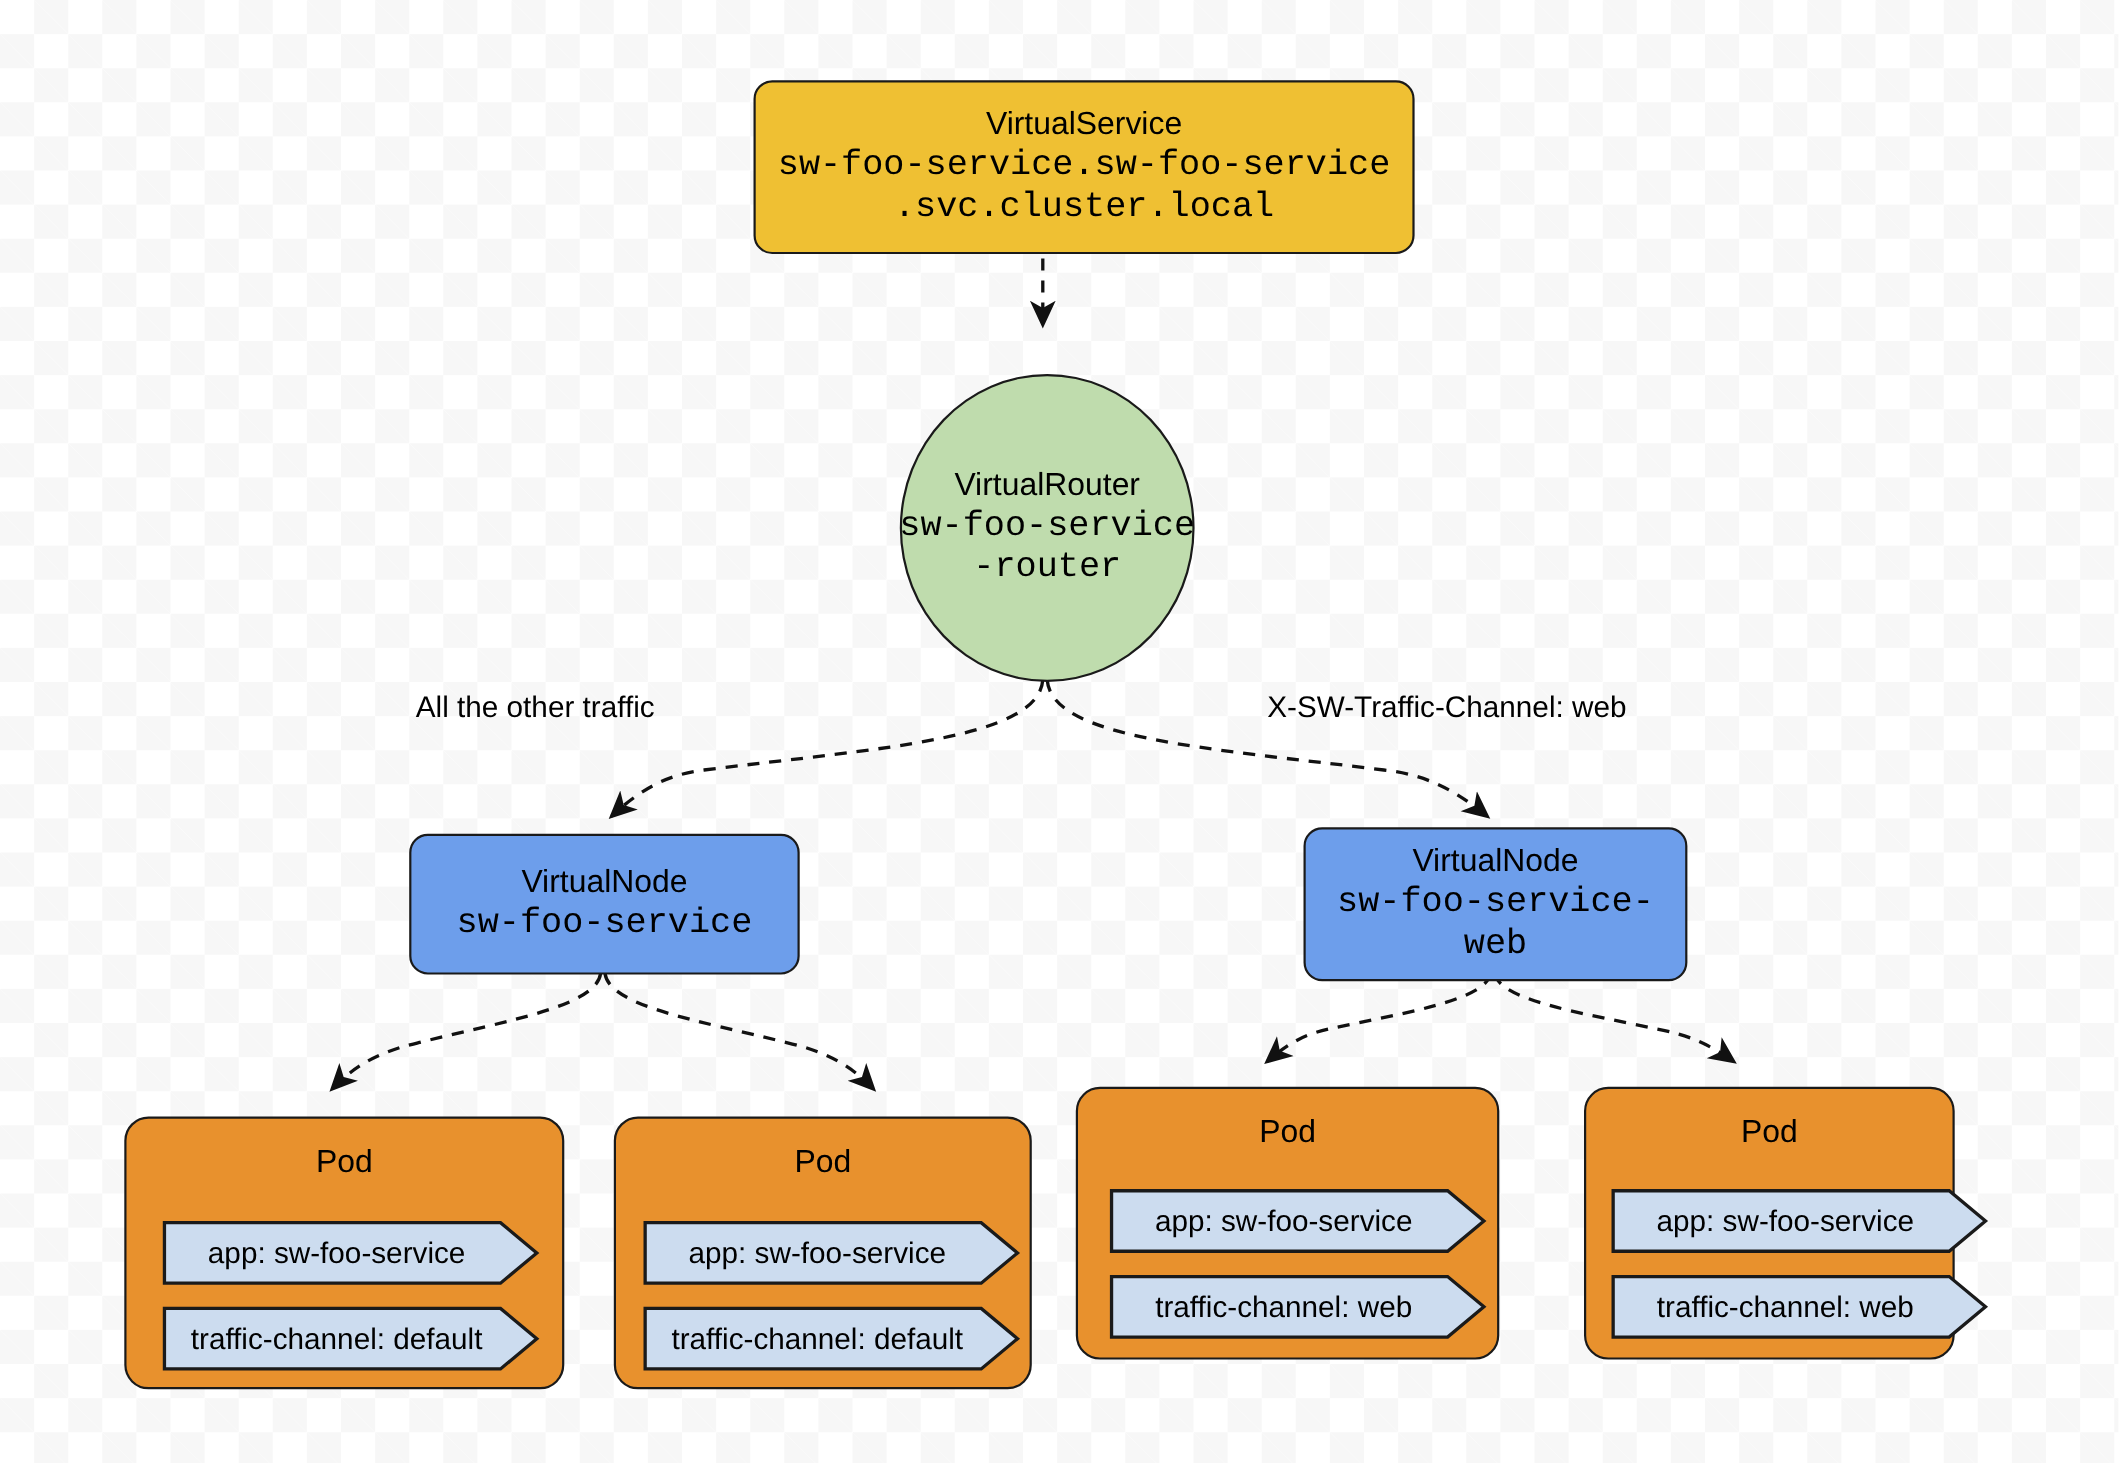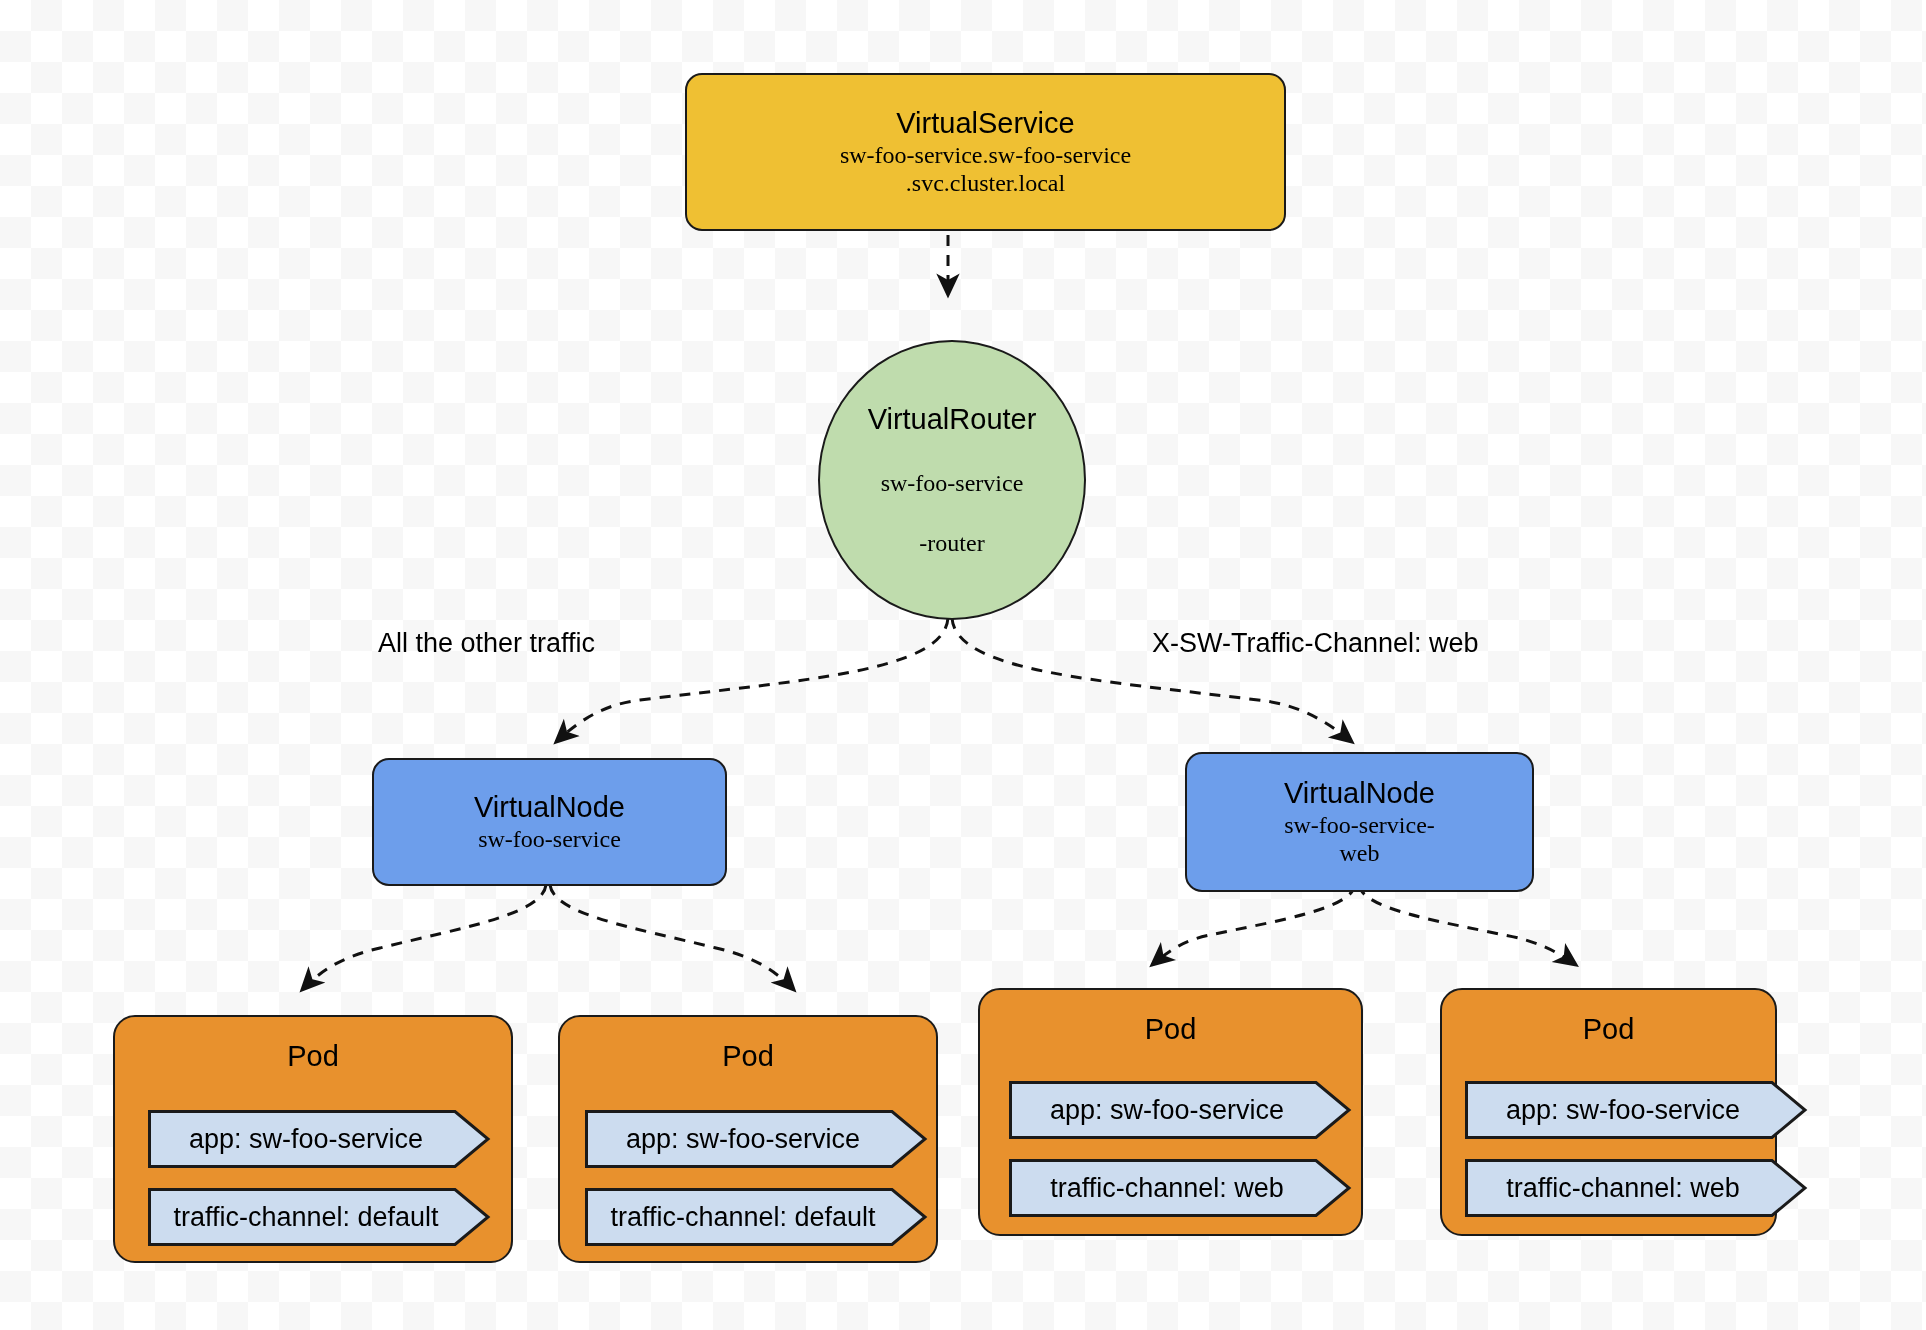--- a/index.html
+++ b/index.html
@@ -39,22 +39,22 @@
     text-align: center;
     color: #000000;
     line-height: 1.20;
   }
   .node .title {
     font-family: "Liberation Sans", sans-serif;
     font-size: 29px;
     white-space: nowrap;
   }
   .node .mono {
-    font-family: Liberation Serif, serif;
-    font-size: 24px;
+    font-family: Liberation Mono, monospace;
+    font-size: 32px;
     white-space: nowrap;
   }
 
   
   .vs {
     background: #efc033;
     border-radius: 17px;
   }
   
   .vr {
@@ -136,21 +136,21 @@
 
     <path d="M1359,885 C1363,910 1444,922 1504,935 C1532,940 1552,948 1576,965" fill="none" stroke="#111111" stroke-width="3" stroke-dasharray="11,9" marker-end="url(#arrow)"></path>
   </svg>
 
   <div class="node vs" style="left:685px; top:55px; width:601px; height:158px;margin-top:18px;">
     <div class="title">VirtualService</div>
     <div class="mono">sw-foo-service.sw-foo-service</div>
     <div class="mono">.svc.cluster.local</div>
   </div>
 
-  <div class="node vr" style="left:818px; top:340px; width:268px; height:280px;gap:32px;">
+  <div class="node vr" style="left:818px; top:340px; width:268px; height:280px;">
     <div class="title">VirtualRouter</div>
     <div class="mono">sw-foo-service</div>
     <div class="mono">-router</div>
   </div>
 
   <div class="edgelabel" style="left:378px; top:628px;">All the other traffic</div>
   <div class="edgelabel" style="left:1126px; top:628px;margin-left:26px;">X-SW-Traffic-Channel: web</div>
 
   <div class="node vn" style="left:372px; top:758px; width:355px; height:128px;">
     <div class="title">VirtualNode</div>

